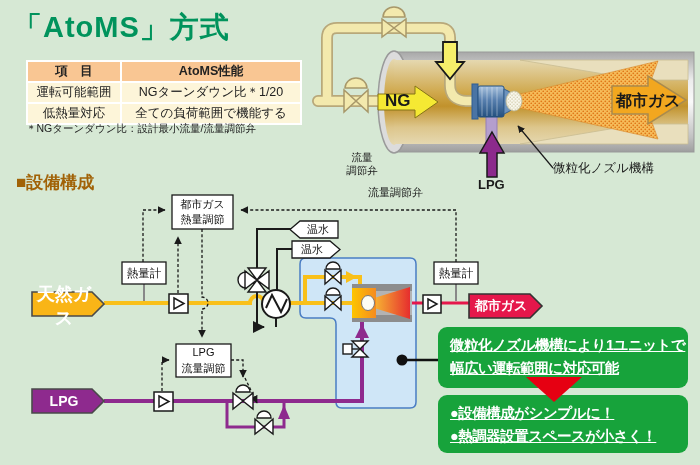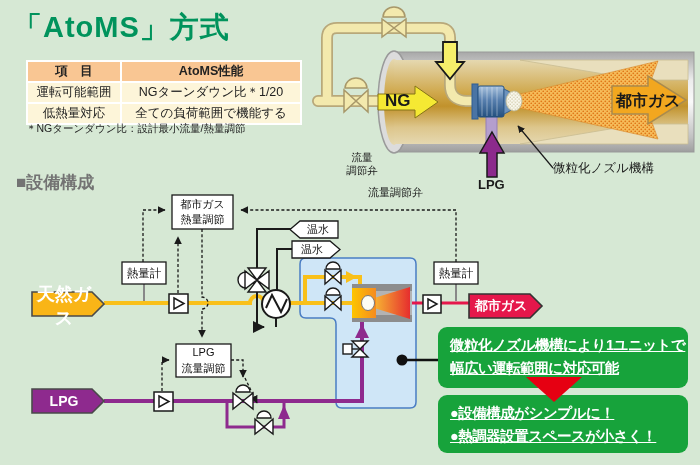--- a/index.html
+++ b/index.html
@@ -12,21 +12,21 @@
   svg{position:absolute;left:0;top:0;}
   .lbl{position:absolute;color:#1a1a1a;line-height:1.2;white-space:nowrap;}
   .center{display:flex;align-items:center;justify-content:center;text-align:center;}
   #page-title{left:13px;top:10px;font-size:29px;font-weight:bold;color:var(--title-green);letter-spacing:1px;}
   #spec-table{position:absolute;left:26px;top:60px;border-collapse:collapse;}
   #spec-table td{border:2px solid #fff;font-size:12.5px;padding:1px 4px;text-align:center;color:#222;}
   #spec-table .th{background:var(--th-bg);font-weight:bold;height:21px;}
   #spec-table .bd{background:var(--tr-bg);height:19px;}
   #spec-table .c1{width:94px;} #spec-table .c2{width:180px;}
   #footnote{left:26px;top:122px;font-size:10.5px;color:#222;}
-  #section-title{left:16px;top:173px;font-size:17px;font-weight:bold;color:#737373;}
+  #section-title{left:16px;top:173px;font-size:17px;font-weight:bold;color:#a16207;}
   .tag-text{position:absolute;color:#fff;font-weight:bold;text-align:center;}
   .box-text{position:absolute;font-size:11px;color:#111;text-align:center;line-height:1.4;}
   .callout{position:absolute;left:438px;width:250px;background:var(--callout-green);
     border-radius:9px;color:#fff;font-weight:bold;font-size:14.5px;line-height:1.62;
     padding:7px 0 7px 12px;letter-spacing:-0.5px;text-decoration:underline;}
   #callout-note{top:327px;height:61px;}
   #callout-benefits{top:395px;height:58px;}
   #red-triangle{position:absolute;left:526px;top:377px;width:0;height:0;z-index:5;
     border-left:28px solid transparent;border-right:28px solid transparent;
     border-top:25px solid var(--alert-red);}
@@ -241,21 +241,21 @@
     <tr>
       <td class="bd c1">運転可能範囲</td>
       <td class="bd c2">NGターンダウン比＊1/20</td>
     </tr>
     <tr>
       <td class="bd c1">低熱量対応</td>
       <td class="bd c2">全ての負荷範囲で機能する</td>
     </tr>
   </tbody>
     </table>
-  <div class="lbl" id="footnote">＊NGターンダウン比：設計最小流量/熱量調節</div>
+  <div class="lbl" id="footnote">＊NGターンダウン比：設計最小流量/流量調節弁</div>
 
   <div class="lbl" id="section-title">■設備構成</div>
 
   <div class="lbl center" style="left:338px;top:113px;width:48px;font-size:10.5px;white-space:normal;line-height:1.25;margin-top:38px;">
     <span><span>流量</span><br>
     <span>調節弁</span></span>
   </div>
   <div class="lbl" style="left:385px;top:91px;font-size:17px;font-weight:bold;">NG</div>
   <div class="lbl" style="left:478px;top:177px;font-size:13px;font-weight:bold;">LPG</div>
   <div class="lbl" style="left:553px;top:161px;font-size:12.5px;">微粒化ノズル機構</div>

